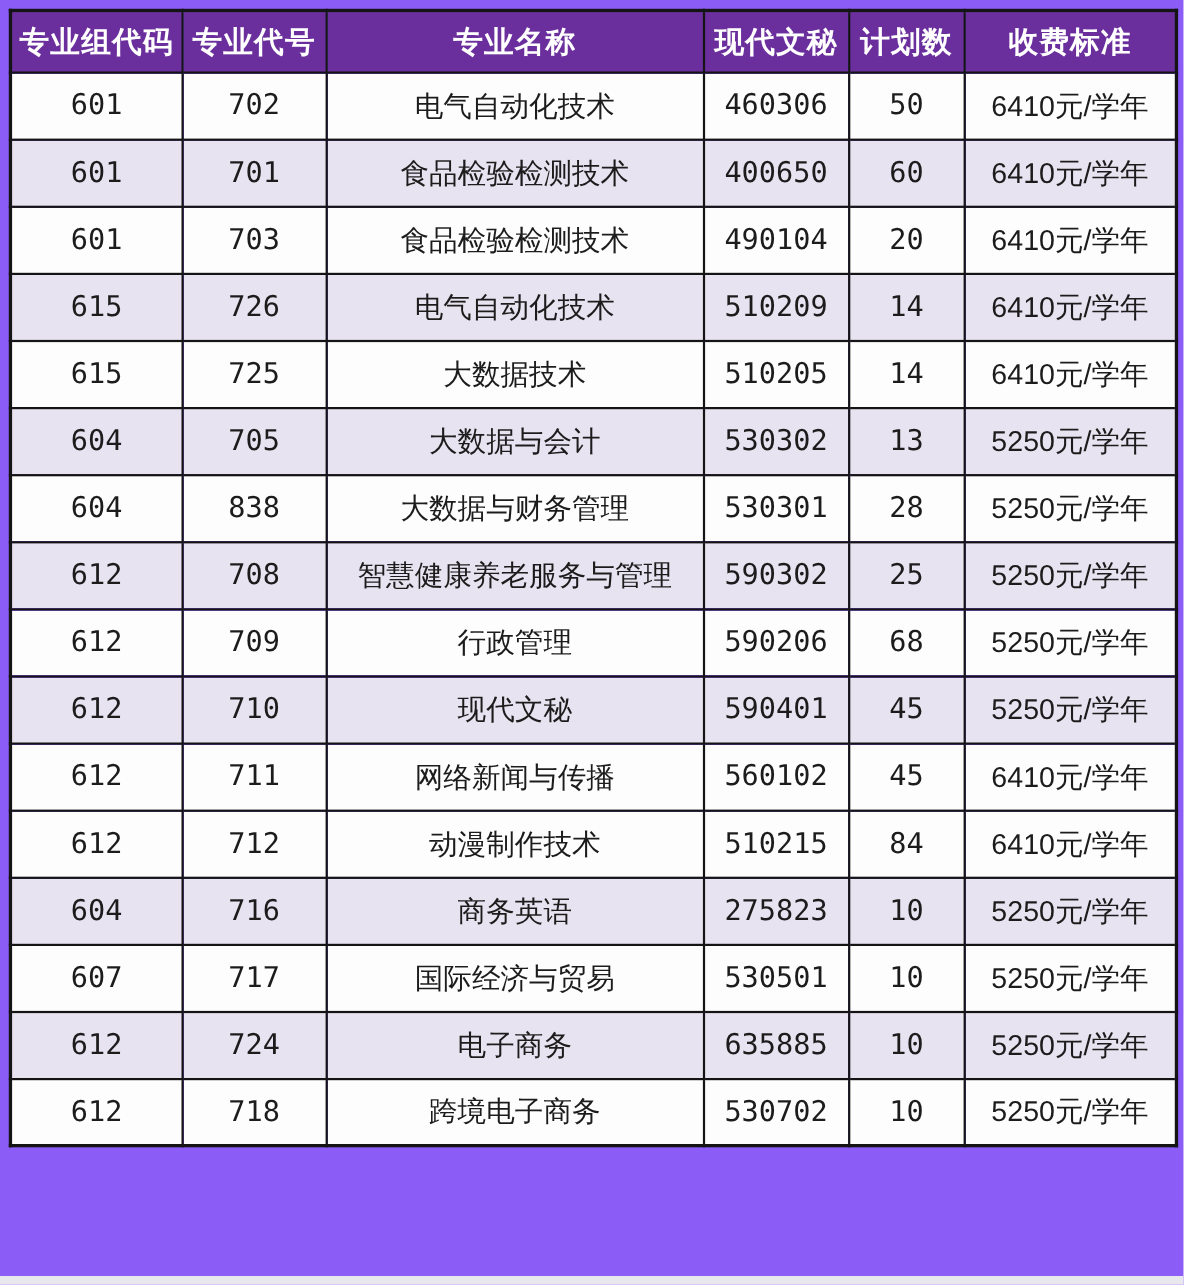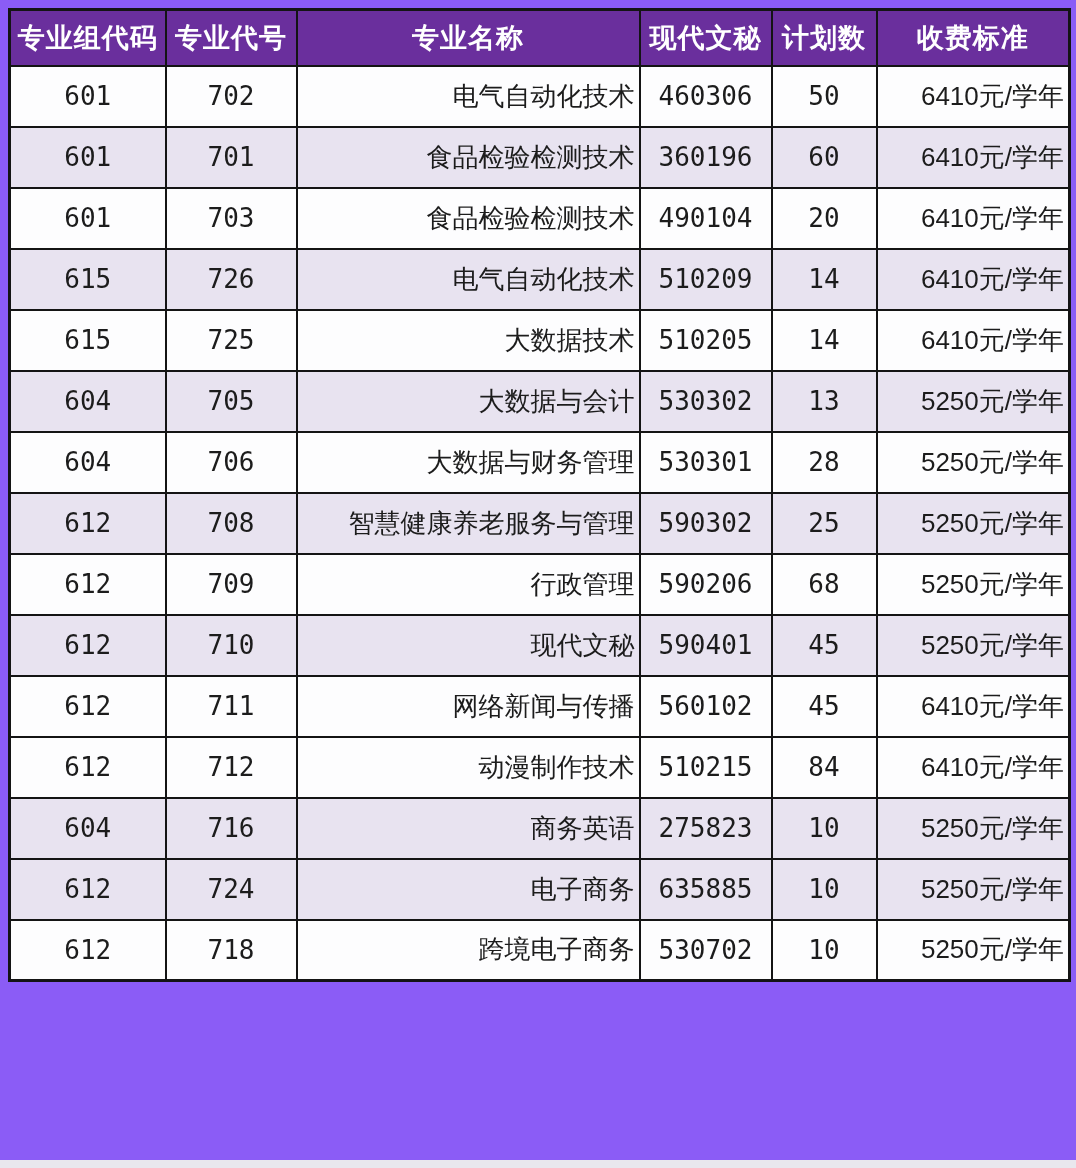--- a/index.html
+++ b/index.html
@@ -45,21 +45,20 @@
     color: var(--text-color, #1c1c1c);
   }
   .plan-table tr.plain td { background: var(--row-bg, #fdfdfe); }
   .plan-table tr.alt td   { background: var(--row-alt-bg, #e8e3f0); }
   .plan-table td.num {
     font-family: "DejaVu Sans Mono", "Liberation Mono", monospace;
     letter-spacing: 0px;
   }
   .plan-table td.txt {
     font-family: "Liberation Sans", sans-serif;
-    text-align: right;
   }
   
   col.c-group    { width: 156px; }
   col.c-code     { width: 131px; }
   col.c-name     { width: 343px; }
   col.c-national { width: 132px; }
   col.c-plan     { width: 105px; }
   col.c-fee      { width: 193px; }
   .bottom-strip {
     position: absolute;
@@ -99,21 +98,21 @@
           <td class="num">702</td>
           <td class="txt">电气自动化技术</td>
           <td class="num">460306</td>
           <td class="num">50</td>
           <td class="txt">6410元/学年</td>
         </tr>
         <tr class="alt">
           <td class="num">601</td>
           <td class="num">701</td>
           <td class="txt">食品检验检测技术</td>
-          <td class="num">360196</td>
+          <td class="num">400650</td>
           <td class="num">60</td>
           <td class="txt">6410元/学年</td>
         </tr>
         <tr class="plain">
           <td class="num">601</td>
           <td class="num">703</td>
           <td class="txt">食品检验检测技术</td>
           <td class="num">490104</td>
           <td class="num">20</td>
           <td class="txt">6410元/学年</td>
@@ -137,21 +136,21 @@
         <tr class="alt">
           <td class="num">604</td>
           <td class="num">705</td>
           <td class="txt">大数据与会计</td>
           <td class="num">530302</td>
           <td class="num">13</td>
           <td class="txt">5250元/学年</td>
         </tr>
         <tr class="plain">
           <td class="num">604</td>
-          <td class="num">706</td>
+          <td class="num">838</td>
           <td class="txt">大数据与财务管理</td>
           <td class="num">530301</td>
           <td class="num">28</td>
           <td class="txt">5250元/学年</td>
         </tr>
         <tr class="alt">
           <td class="num">612</td>
           <td class="num">708</td>
           <td class="txt">智慧健康养老服务与管理</td>
           <td class="num">590302</td>
@@ -188,20 +187,28 @@
           <td class="txt">动漫制作技术</td>
           <td class="num">510215</td>
           <td class="num">84</td>
           <td class="txt">6410元/学年</td>
         </tr>
         <tr class="alt">
           <td class="num">604</td>
           <td class="num">716</td>
           <td class="txt">商务英语</td>
           <td class="num">275823</td>
+          <td class="num">10</td>
+          <td class="txt">5250元/学年</td>
+        </tr>
+        <tr class="plain">
+          <td class="num">607</td>
+          <td class="num">717</td>
+          <td class="txt">国际经济与贸易</td>
+          <td class="num">530501</td>
           <td class="num">10</td>
           <td class="txt">5250元/学年</td>
         </tr>
         <tr class="alt">
           <td class="num">612</td>
           <td class="num">724</td>
           <td class="txt">电子商务</td>
           <td class="num">635885</td>
           <td class="num">10</td>
           <td class="txt">5250元/学年</td>

